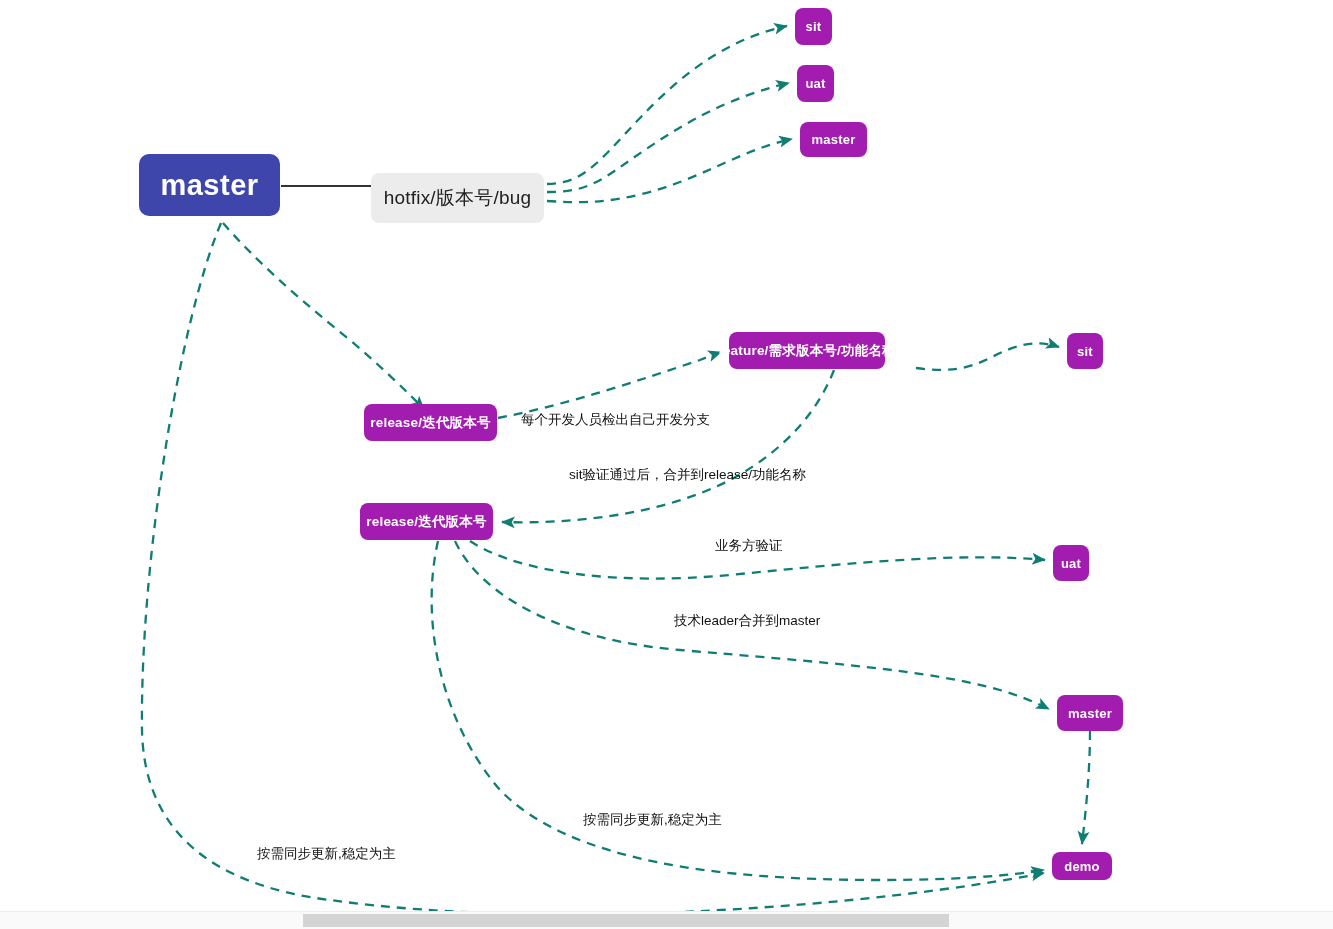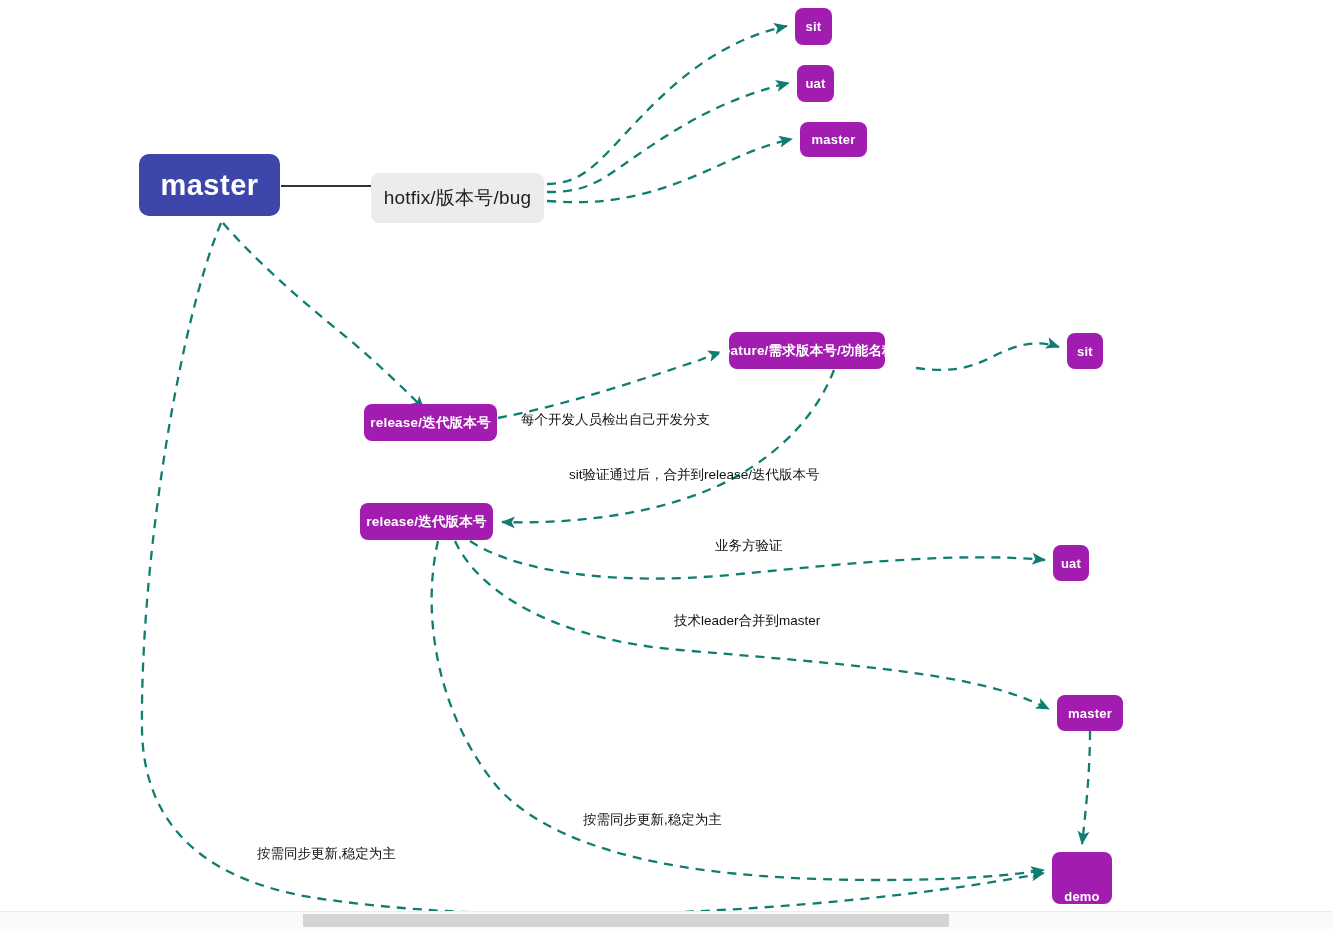--- a/index.html
+++ b/index.html
@@ -147,27 +147,27 @@
       </div>
       <div class="node teal" style="left: 360px; top: 503px; width: 133px; height: 37px; font-size: 13.5px;">
         <span>release/迭代版本号</span>
       </div>
       <div class="node teal" style="left: 1053px; top: 545px; width: 36px; height: 36px; font-size: 13px;">
         <span>uat</span>
       </div>
       <div class="node teal" style="left: 1057px; top: 695px; width: 66px; height: 36px; font-size: 13px;">
         <span>master</span>
       </div>
-      <div class="node teal" style="left: 1052px; top: 852px; width: 60px; height: 52px; font-size: 13px; align-items: flex-end;">
+      <div class="node teal" style="left: 1052px; top: 852px; width: 60px; height: 28px; font-size: 13px;">
         <span>demo</span>
       </div>
     </div>
   <div id="label-layer">
       <div class="edge-label" style="left: 521px; top: 376px; margin-top: 35px;">每个开发人员检出自己开发分支</div>
-      <div class="edge-label" style="left: 569px; top: 466px;">sit验证通过后，合并到release/迭代版本号</div>
+      <div class="edge-label" style="left: 569px; top: 466px;">sit验证通过后，合并到release/功能名称</div>
       <div class="edge-label" style="left: 715px; top: 537px;">业务方验证</div>
       <div class="edge-label" style="left: 668px; top: 612px; margin-left: 6px;">技术leader合并到master</div>
       <div class="edge-label" style="left: 583px; top: 811px;">按需同步更新,稳定为主</div>
       <div class="edge-label" style="left: 257px; top: 845px;">按需同步更新,稳定为主</div>
     </div>
 
   <div id="hbar-track">
     <div id="hbar-thumb"></div>
   </div>
 

